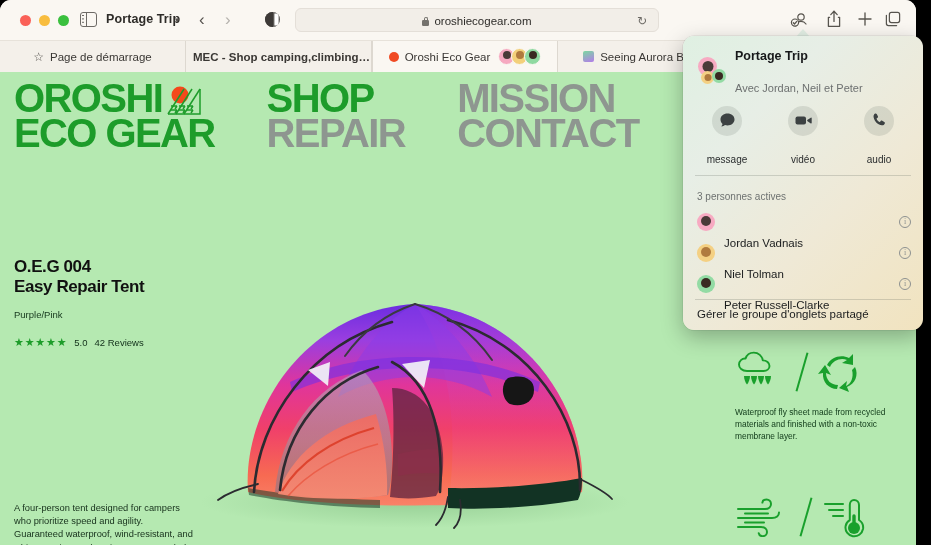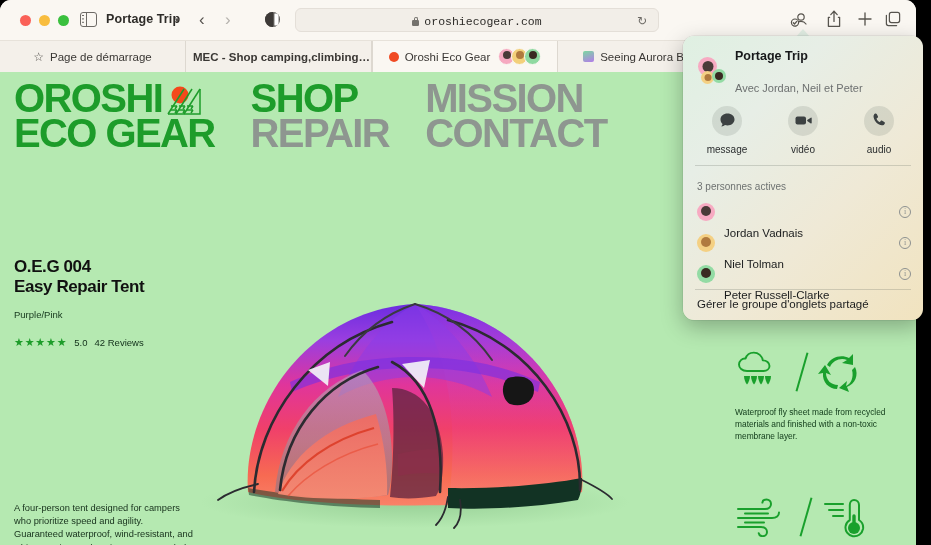--- a/index.html
+++ b/index.html
@@ -33,21 +33,21 @@
   .nav-fwd{left:225px;color:#b5b2ad;}
 
   .shield{position:absolute;left:265px;top:12px;width:15px;height:15px;border-radius:50%;
      background:#5c5955;overflow:hidden;}
   .shield::after{content:"";position:absolute;left:0;top:0;width:7.5px;height:15px;background:#3d3a37;}
   .shield::before{content:"";position:absolute;left:7.5px;top:0;width:7.5px;height:15px;background:#fff;
      box-shadow:inset 0 0 0 1.4px #5c5955;}
 
   .urlbar{position:absolute;left:295px;top:8px;width:364px;height:24px;border-radius:6px;
      background:#f2eee8;border:.5px solid #e4dfd8;box-sizing:border-box;}
-  .url-center{position:absolute;left:0;right:0;top:0;height:24px;display:flex;align-items:center;justify-content:center;gap:5px;font-family:Liberation Mono, monospace;}
+  .url-center{position:absolute;left:0;right:0;top:0;height:24px;display:flex;align-items:center;justify-content:center;gap:5px;}
   .lock{width:7px;height:9px;position:relative;}
   .lock .body{position:absolute;bottom:0;width:7px;height:5.5px;background:#74716c;border-radius:1.2px;}
   .lock .shk{position:absolute;top:0;left:1.5px;width:4px;height:4.5px;border:1.2px solid #74716c;
      border-bottom:none;border-radius:2.2px 2.2px 0 0;box-sizing:border-box;}
   .url-text{font-size:11.5px;color:#2e2c29;}
   .reload{position:absolute;right:9px;top:6px;width:12px;height:12px;color:#6e6b66;font-size:12px;line-height:12px;}
 
   .ticon{position:absolute;top:9px;color:#58554f;}
   .t-share{left:825px;}
   .t-plus{left:855px;}
@@ -76,21 +76,21 @@
   .tav-2{background:#f3d07a;}
   .tav-3{background:#8fd9a0;}
   .tav .head{position:absolute;left:50%;top:2.4px;transform:translateX(-50%);width:8px;height:8px;border-radius:50%;}
   .tav-1 .head{background:#4a3a38;}
   .tav-2 .head{background:#b07a3e;}
   .tav-3 .head{background:#3a2a22;}
 
   
   .page{position:relative;height:474px;background:#b5e9b1;overflow:hidden;}
 
-  .nav{position:absolute;left:14px;top:9px;right:12px;display:flex;gap:0;}
+  .nav{position:absolute;left:14px;top:9px;right:12px;display:flex;gap:16px;}
   .navcol{font-size:40px;line-height:.88;font-weight:700;letter-spacing:-1.6px;font-family:"Liberation Sans",sans-serif;}
   .brand{color:#1d9c2a;position:relative;}
   .brandline{white-space:nowrap;}
   .logomark{display:inline-block;width:44px;height:30px;position:relative;vertical-align:-4px;margin-left:2px;}
   .menu{color:#8e9690;margin-left:36px;}
   .menu .on{color:#1d9c2a;}
 
   
   .prod{position:absolute;left:14px;top:185px;width:190px;}
   .p-title{font-size:17px;font-weight:700;color:#111;line-height:1.16;letter-spacing:-.4px;}
@@ -137,21 +137,21 @@
   .gav1{left:1px;top:0;width:19px;height:19px;background:#f7aac2;}
   .gav1 .hd{top:4px;width:11px;height:11px;background:#4a3a38;}
   .gav2{left:4px;top:14px;width:13px;height:13px;background:#f4d083;}
   .gav2 .hd{top:3px;width:7px;height:7px;background:#b07a3e;}
   .gav3{left:15px;top:12px;width:14px;height:14px;background:#93dba4;}
   .gav3 .hd{top:3px;width:8px;height:8px;background:#3a2a22;}
   .pop-title{font-size:12.5px;font-weight:700;color:#17181a;line-height:1.25;}
   .pop-sub{font-size:11px;color:#6d7070;margin-top:17px;}
 
   .pop-actions{display:flex;padding:4px 6px 10px 6px;}
-  .pa{flex:1;display:flex;flex-direction:column;align-items:center;gap:8px;cursor:pointer;}
+  .pa{flex:1;display:flex;flex-direction:column;align-items:center;gap:18px;cursor:pointer;}
   .pa-circ{width:30px;height:30px;border-radius:50%;background:rgba(120,130,120,.20);
       display:flex;align-items:center;justify-content:center;color:#3c4142;}
   .pa-lbl{font-size:10px;color:#2a2d2e;}
 
   .pop-sep{height:.5px;background:rgba(80,90,80,.22);margin:0 12px;}
   .pop-count{font-size:10px;color:#6e7271;padding:16px 14px 4px 14px;}
 
   .prow{display:flex;align-items:center;gap:9px;padding:3px 12px 3px 14px;height:25px;cursor:pointer;}
   .pav{width:18px;height:18px;border-radius:50%;position:relative;overflow:hidden;flex:none;}
   .pav .hd{position:absolute;left:50%;transform:translateX(-50%);top:3.5px;width:10px;height:10px;border-radius:50%;}

